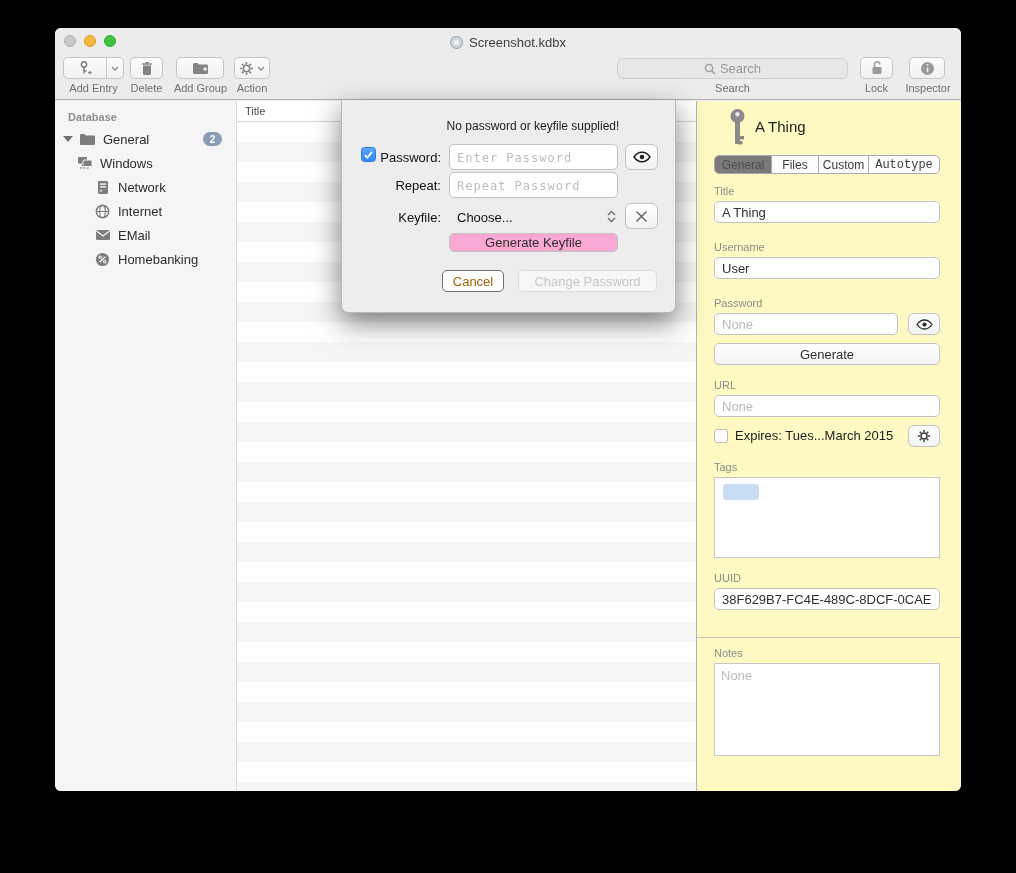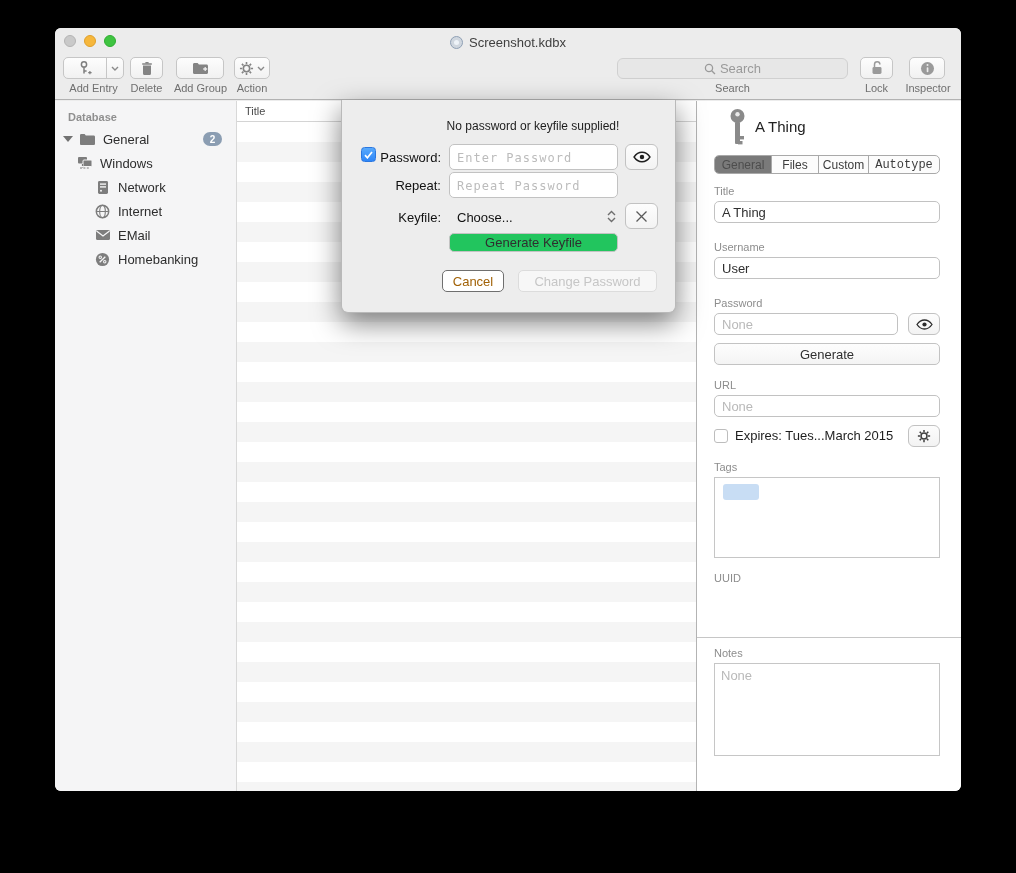--- a/index.html
+++ b/index.html
@@ -45,21 +45,21 @@
   .tablepane{position:absolute;left:182px;top:0;width:459px;height:100%;background:#fff;}
   .thead{position:absolute;left:0;top:0;width:100%;height:21px;background:#fff;
     border-bottom:1px solid #d4d4d4;display:flex;align-items:center;font-size:11px;color:#4b4b4b;}
   .thcell-title{width:134px;padding-left:8px;display:flex;align-items:center;justify-content:space-between;}
   .thdiv{width:1px;height:15px;background:#d8d8d8;}
   .thcell-u{padding-left:5px;}
   .tbody{position:absolute;left:0;top:21px;width:100%;height:669px;
     background:repeating-linear-gradient(180deg,#ffffff 0 20px,#f5f5f5 20px 40px);}
   .vdiv{position:absolute;left:641px;top:0;width:1px;height:100%;background:#b3b3b3;}
   
-  .inspector{position:absolute;left:642px;top:0;width:264px;height:100%;background:#ffffff;}
+  .inspector{position:absolute;left:642px;top:0;width:264px;height:100%;background:#fef9c3;}
   .ins-label{position:absolute;font-size:11px;color:#8d8d8d;}
   .input{background:#fff;border:1px solid #c2c2c2;border-radius:5px;font-size:13px;color:#2f2f2f;
     padding:0 7px;font-family:"Liberation Sans",sans-serif;outline:none;}
   .input::placeholder{color:#b9b9b9;}
   .ins-input{position:absolute;left:17px;width:226px;height:22px;}
   .entry-title{position:absolute;left:58px;top:17px;font-size:15px;color:#222;}
   .tabs{position:absolute;left:17px;top:54px;width:226px;height:19px;display:flex;
     border:1px solid #a9a9a9;border-radius:5px;overflow:hidden;background:#fcfcfc;font-size:12px;color:#3c3c3c;}
   .tab{display:flex;align-items:center;justify-content:center;border-right:1px solid #a9a9a9;}
   .tab:last-child{border-right:none;}
@@ -358,20 +358,21 @@
             </svg>
         </span>
       </div>
 
       <div class="ins-label" style="left:17px;top:360px;">Tags</div>
       <div class="tagsbox">
         <span class="tagchip"></span>
       </div>
 
       <div class="ins-label" style="left:17px;top:471px;">UUID</div>
+      <input class="input ins-input" style="top: 487px; padding-right: 0px;" readonly="" value="38F629B7-FC4E-489C-8DCF-0CAE">
 
       <div class="hdiv" style="top:536px;"></div>
 
       <div class="ins-label" style="left:17px;top:546px;">Notes</div>
       <textarea class="notesbox" placeholder="None" style=""></textarea>
 
     </div>
   </div>
 
   <div class="sheet">
@@ -409,21 +410,21 @@
         </svg>
     </div>
     <div class="sqbtn dside" style="top:103px;">
       <span>
         <svg width="13" height="13" viewBox="0 0 13 13">
             <path d="M1.5 1.5l10 10M11.5 1.5l-10 10" stroke="#5a5a5a" stroke-width="1.3"></path>
           </svg>
       </span>
     </div>
 
-    <div class="wbtn" style="left:107px;top:133px;width:169px;height:19px;background:#22c55e;">
+    <div class="wbtn" style="left:107px;top:133px;width:169px;height:19px;background:#f9a8d4;">
       <span>Generate Keyfile</span>
     </div>
 
     <div class="cancel-btn">
       <span>Cancel</span>
     </div>
     <div class="confirm-btn">
       <span>Change Password</span>
     </div>
   </div>

